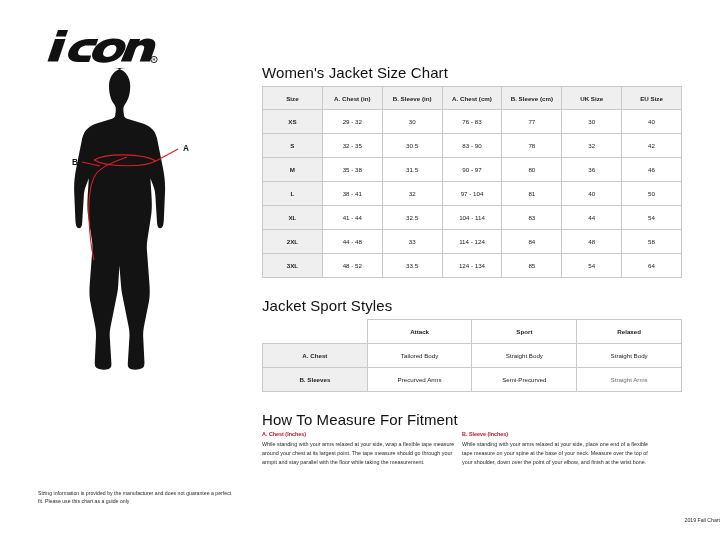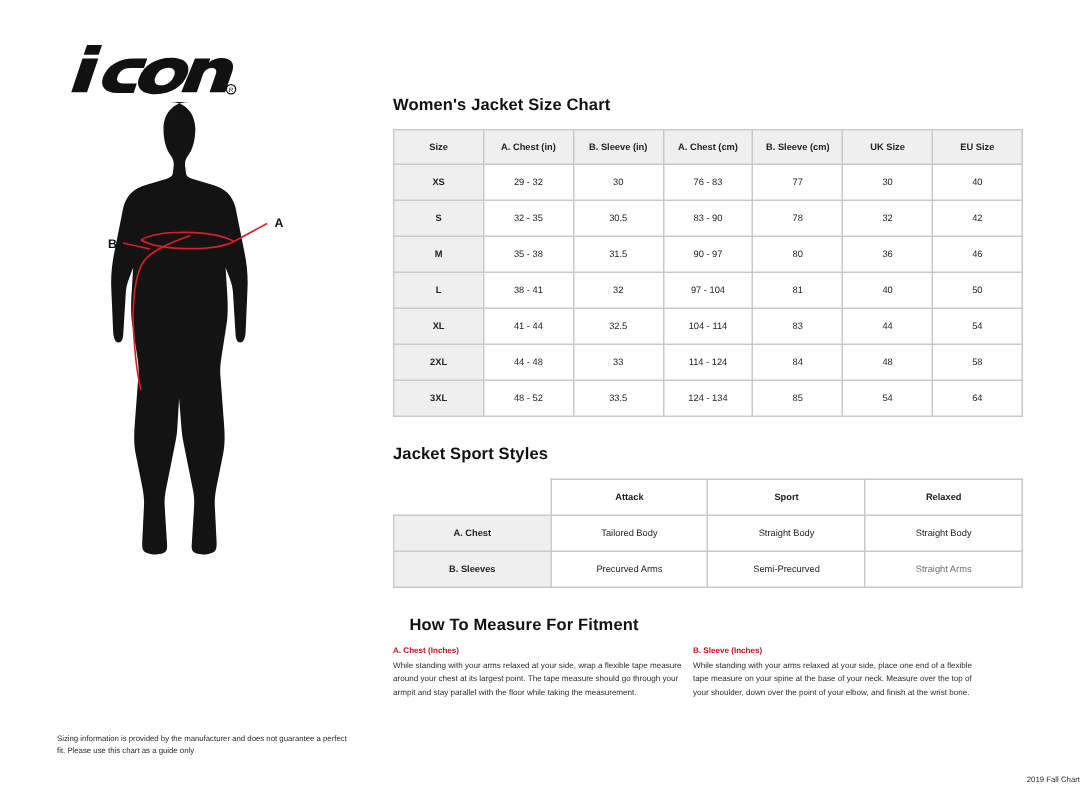--- a/index.html
+++ b/index.html
@@ -31,26 +31,26 @@
   .disclaimer {
     position:absolute; left:38px; top:489px; width:200px;
     font-size:5.2px; line-height:1.55; color:#2a2a2a;
   }
 
   
   .right-col {
     position:absolute; left:262px; top:0; width:458px; height:540px;
   }
   h2.section-title {
-    font-size:11px; font-weight:bold; margin:0; color:#111;
+    font-size:15px; font-weight:normal; margin:0; color:#111;
     letter-spacing:0.1px;
   }
   .title-size-chart { position:absolute; left:0; top:64px; }
   .title-styles     { position:absolute; left:0; top:297px; }
-  .title-measure    { position:absolute; left:11px; top:411px;text-align:center; }
+  .title-measure    { position:absolute; left:0; top:411px;text-align:center; }
 
   
   table { border-collapse:collapse; }
   .size-table {
     position:absolute; left:0; top:86px; width:420px;
     font-size:6.2px;
   }
   .size-table th, .size-table td {
     border:1px solid #c9c9c9;
     height:24px;

